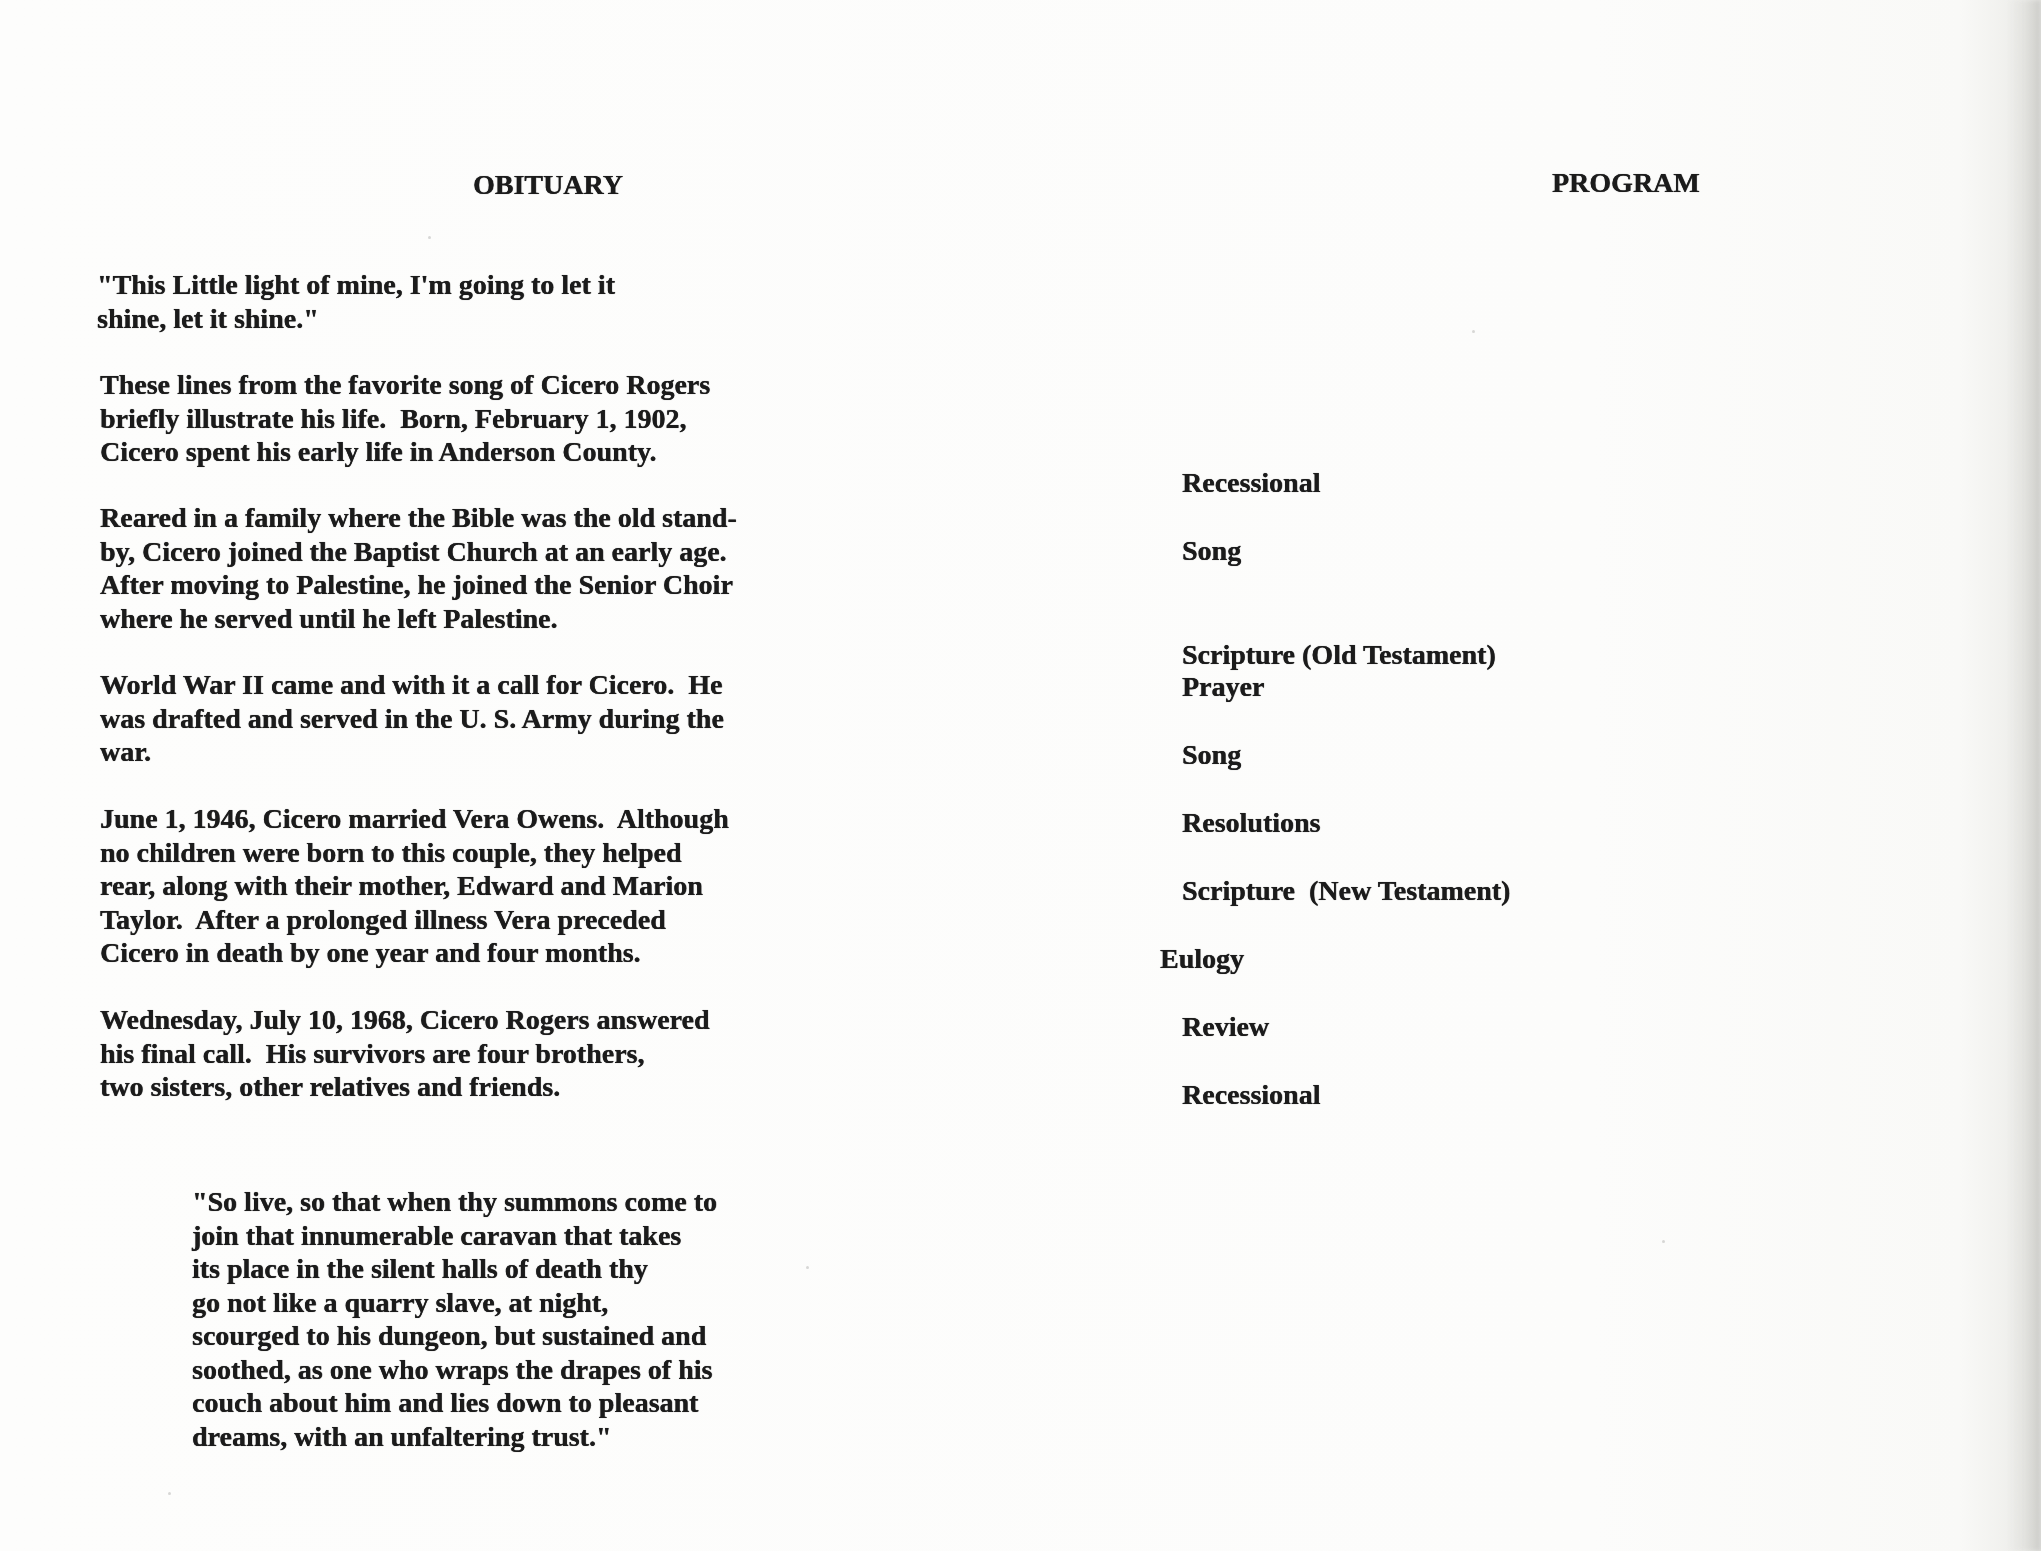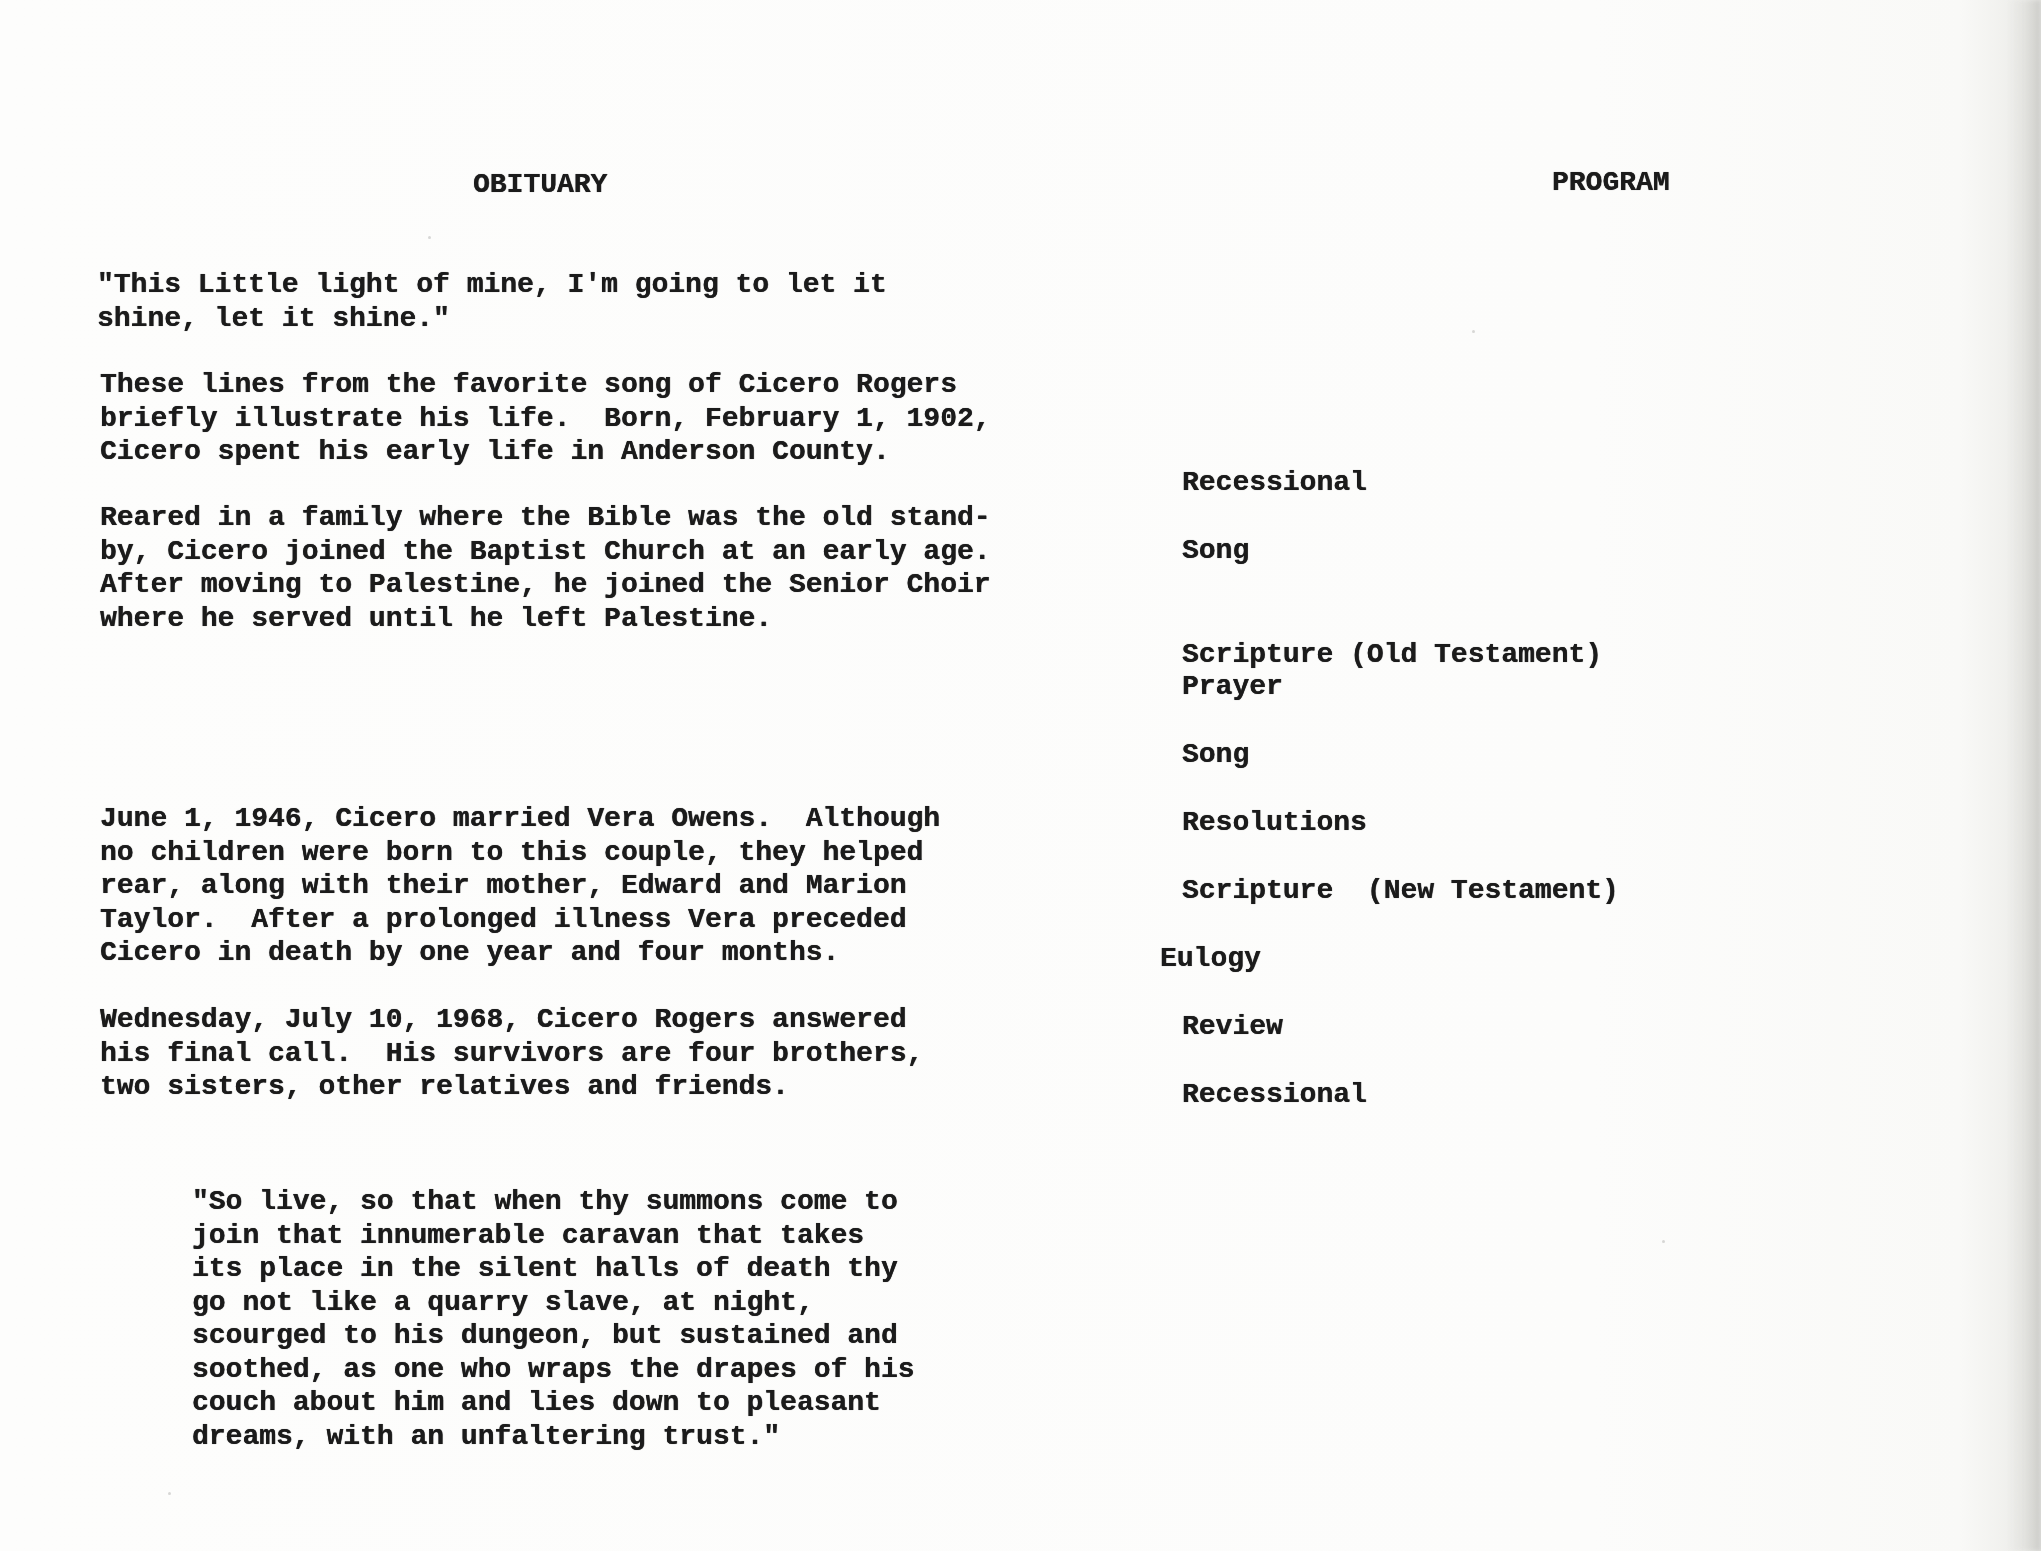--- a/index.html
+++ b/index.html
@@ -37,20 +37,21 @@
     position: absolute;
     font-size: 28px;
     line-height: 33.5px;
     font-weight: 700;
     letter-spacing: 0;
     white-space: pre;
     color: #1b1b1b;
     text-shadow:
       0 0 0.7px rgba(25,25,25,0.85),
       0.4px 0.3px 0.6px rgba(25,25,25,0.45);
+    font-family: Liberation Serif, serif;
     -webkit-font-smoothing: antialiased;
   }
   .page-title {
     font-size: 28px;
   }
   
   .speckle {
     position: absolute;
     width: 3px;
     height: 3px;
@@ -70,20 +71,23 @@
 
   <div class="typewriter" style="left:100px; top:368px;">These lines from the favorite song of Cicero Rogers
 briefly illustrate his life.  Born, February 1, 1902,
 Cicero spent his early life in Anderson County.</div>
 
   <div class="typewriter" style="left:100px; top:501px;">Reared in a family where the Bible was the old stand-
 by, Cicero joined the Baptist Church at an early age.
 After moving to Palestine, he joined the Senior Choir
 where he served until he left Palestine.</div>
 
+  <div class="typewriter" style="left:100px; top:668px;">World War II came and with it a call for Cicero.  He
+was drafted and served in the U. S. Army during the
+war.</div>
 
   <div class="typewriter" style="left:100px; top:802px;">June 1, 1946, Cicero married Vera Owens.  Although
 no children were born to this couple, they helped
 rear, along with their mother, Edward and Marion
 Taylor.  After a prolonged illness Vera preceded
 Cicero in death by one year and four months.</div>
 
   <div class="typewriter" style="left:100px; top:1003px;">Wednesday, July 10, 1968, Cicero Rogers answered
 his final call.  His survivors are four brothers,
 two sisters, other relatives and friends.</div>

